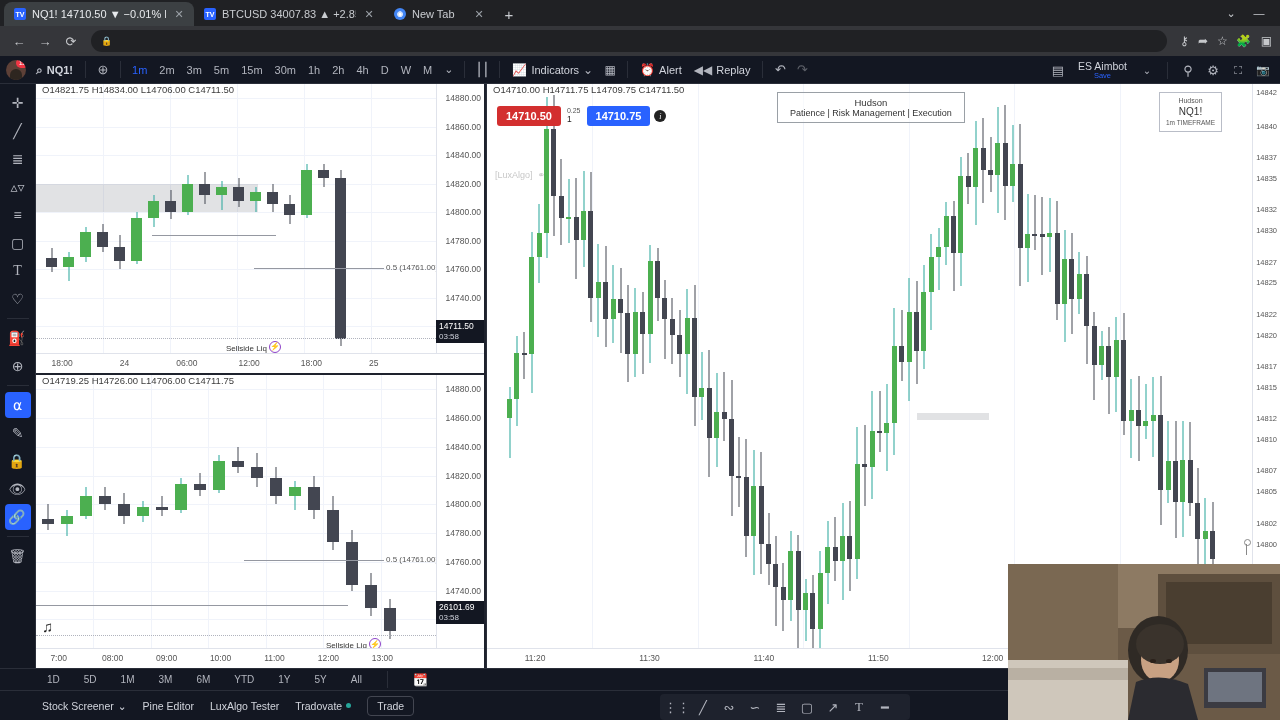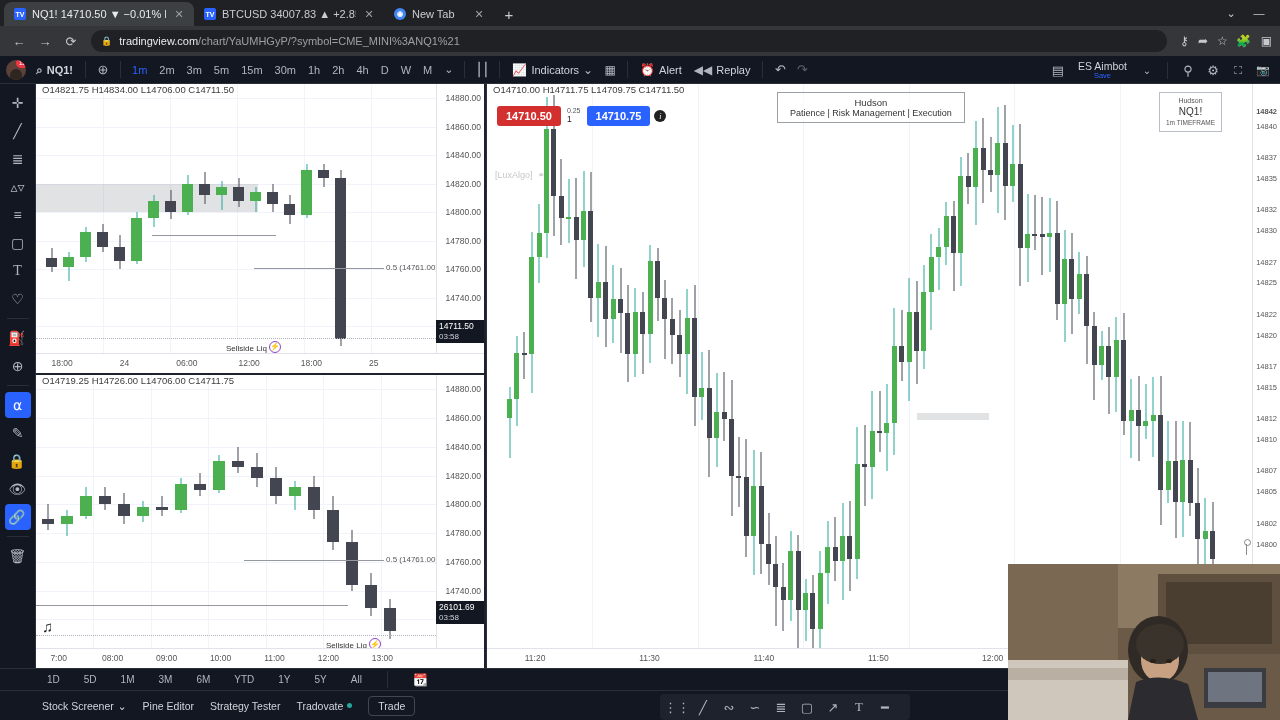--- a/index.html
+++ b/index.html
@@ -185,21 +185,20 @@
       <span>—</span>
     </div>
   </div>
 
   <div class="urlbar">
     <div class="navbtn">←</div>
     <div class="navbtn">→</div>
     <div class="navbtn">⟳</div>
     <div class="omnibox">
       <span class="lock">🔒</span>
-      <span class="url"><b>tradingview.com</b><span>/chart/YaUMHGyP/?symbol=CME_MINI%3ANQ1%21</span></span>
     </div>
     <div class="urlicons">
       <span>⚷</span>
       <span>➦</span>
       <span>☆</span>
       <span>🧩</span>
       <span>▣</span>
     </div>
   </div>
 
@@ -965,21 +964,21 @@
               <div class="cwick" style="top: 414.455px; height: 76.2545px;"></div>
               <div class="cbody" style="top: 446.8px; height: 7.81475px;"></div>
             </div>
             <div class="candle dn" style="left: 723px; width: 5px; top: 0px; height: 564px;">
               <div class="cwick" style="top: 417.633px; height: 70.5844px;"></div>
               <div class="cbody" style="top: 446.8px; height: 28.6432px;"></div>
             </div>
             <div class="zonebox" style="left: 430px; width: 72px; top: 329px; height: 7px;"></div>
           </div>
         <div class="pscale" id="ps2" style="width:28px;">
-            <div class="pt" style="top: 27px; font-size: 7.5px; font-weight: bold;">14842</div>
+            <div class="pt" style="top: 8px; font-size: 7.5px;">14842</div>
             <div class="pt" style="top: 41.7778px; font-size: 7.5px;">14840</div>
             <div class="pt" style="top: 73.1111px; font-size: 7.5px;">14837</div>
             <div class="pt" style="top: 94px; font-size: 7.5px;">14835</div>
             <div class="pt" style="top: 125.333px; font-size: 7.5px;">14832</div>
             <div class="pt" style="top: 146.222px; font-size: 7.5px;">14830</div>
             <div class="pt" style="top: 177.556px; font-size: 7.5px;">14827</div>
             <div class="pt" style="top: 198.444px; font-size: 7.5px;">14825</div>
             <div class="pt" style="top: 229.778px; font-size: 7.5px;">14822</div>
             <div class="pt" style="top: 250.667px; font-size: 7.5px;">14820</div>
             <div class="pt" style="top: 282px; font-size: 7.5px;">14817</div>
@@ -1021,21 +1020,21 @@
     <span class="rb" style="font-size:12px;">📆</span>
   </div>
 
   <div class="starbtn">☆</div>
   <div class="statusbar">
     <span class="sbitem">
       <span>Stock Screener</span>
       <span>⌄</span>
     </span>
     <span class="sbitem">Pine Editor</span>
-    <span class="sbitem">Strategy Tester</span>
+    <span class="sbitem">LuxAlgo Tester</span>
     <span class="sbitem">
       <span>Tradovate</span>
       <span class="greendot"></span>
     </span>
     <span class="tradebtn">Trade</span>
   </div>
 
   <div class="drawbar">
     <span class="di">⋮⋮</span>
     <span class="di">╱</span>

